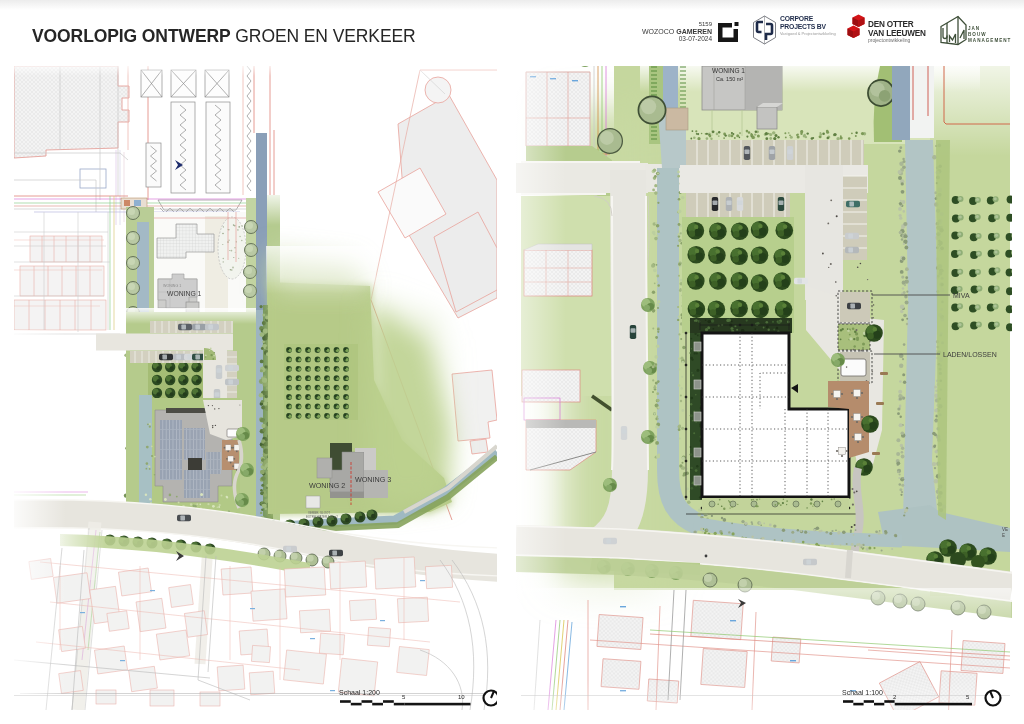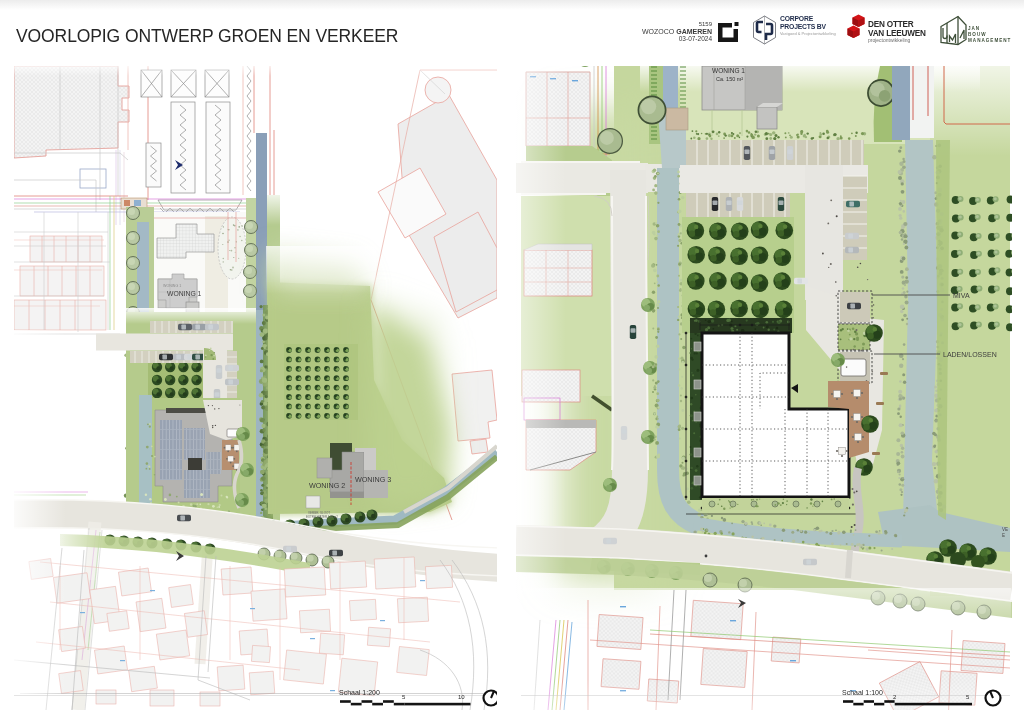--- a/index.html
+++ b/index.html
@@ -1,19 +1,19 @@
 <!DOCTYPE html>
 <html><head>
 <meta charset="utf-8">
 <style>
   html,body { margin:0; padding:0; background:#ffffff; width:1024px; height:724px; overflow:hidden; }
   body { font-family:"Liberation Sans", sans-serif; }
   #page { position:relative; width:1024px; height:724px; background:#ffffff; }
   #title { position:absolute; left:16px; top:26px; font-size:17.5px; color:#262626; letter-spacing:-0.1px; white-space:nowrap; }
-  #title b { font-weight:normal; }
+  #title b { font-weight:bold;margin-left:16px; }
   #topgrad { position:absolute; left:0; top:0; width:1024px; height:10px;
     background:linear-gradient(#ececec,rgba(255,255,255,0)); }
 </style>
 </head>
 <body>
 <div id="page">
 
 <div id="topgrad"></div>
 
 <div id="title"><b>VOORLOPIG ONTWERP</b> GROEN EN VERKEER</div>

